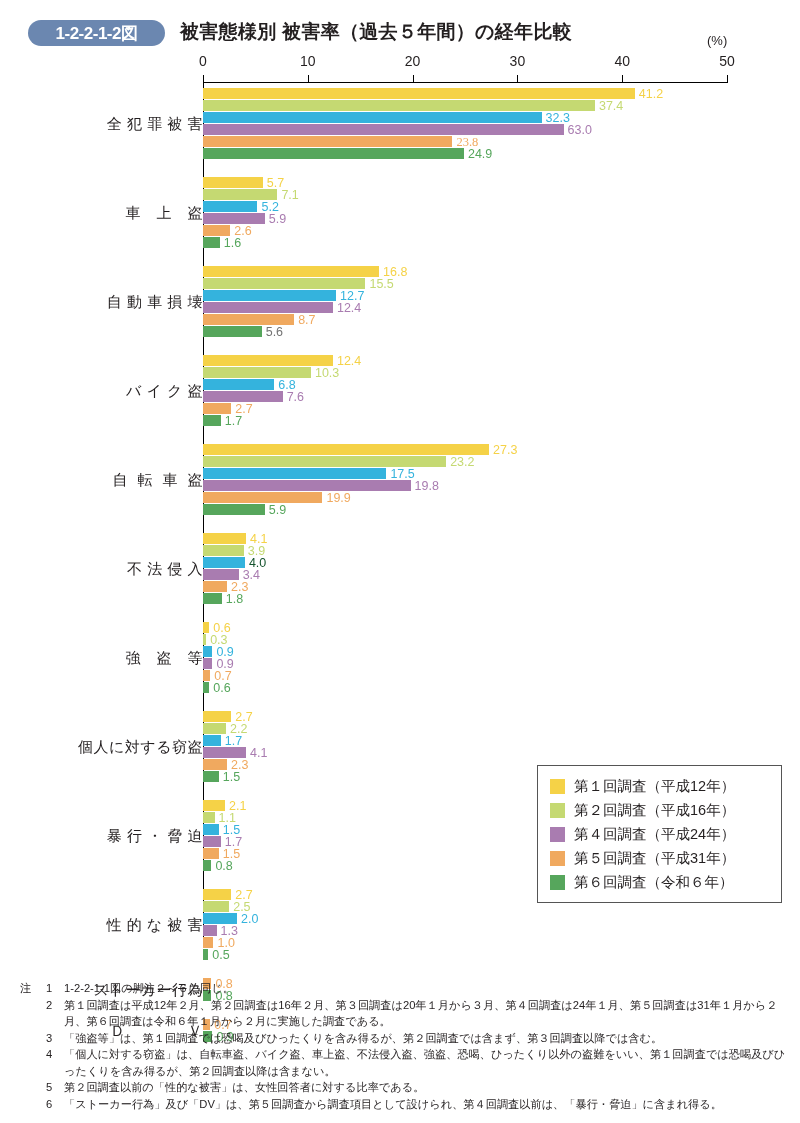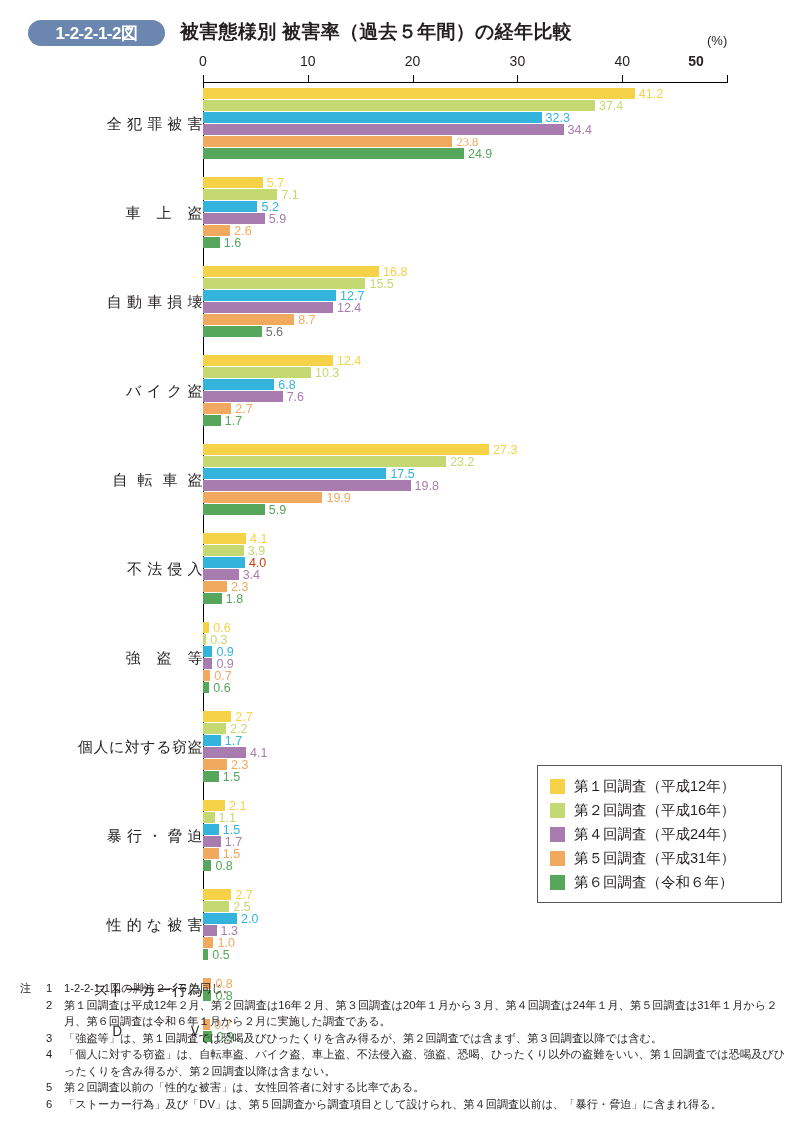--- a/index.html
+++ b/index.html
@@ -185,42 +185,42 @@
       <div class="tick-label" style="left: 203px;">0</div>
       <div class="tick-mark" style="left: 307.8px;"></div>
       <div class="tick-label" style="left: 307.8px;">10</div>
       <div class="tick-mark" style="left: 412.6px;"></div>
       <div class="tick-label" style="left: 412.6px;">20</div>
       <div class="tick-mark" style="left: 517.4px;"></div>
       <div class="tick-label" style="left: 517.4px;">30</div>
       <div class="tick-mark" style="left: 622.2px;"></div>
       <div class="tick-label" style="left: 622.2px;">40</div>
       <div class="tick-mark" style="left: 727px;"></div>
-      <div class="tick-label" style="left: 696px; font-weight: bold;">50</div>
+      <div class="tick-label" style="left: 727px;">50</div>
     </div>
   <div class="plot-top-rule"></div>
   <div class="plot"></div>
   <div id="bar-groups">
       <div class="group" style="top: 0px;">
         <div class="group-label" style="top: 123.5px;">全 犯 罪 被 害</div>
         <div class="bar-row" style="top: 88px; width: 431.776px;">
           <div class="bar" style="width: 100%; background: rgb(245, 210, 71);"></div>
           <div class="bar-value" style="left: calc(100% + 4px); color: rgb(245, 210, 71);">41.2</div>
         </div>
         <div class="bar-row" style="top: 100px; width: 391.952px;">
           <div class="bar" style="width: 100%; background: rgb(197, 217, 114);"></div>
           <div class="bar-value" style="left: calc(100% + 4px); color: rgb(197, 217, 114);">37.4</div>
         </div>
         <div class="bar-row" style="top: 112px; width: 338.504px;">
           <div class="bar" style="width: 100%; background: rgb(52, 179, 221);"></div>
           <div class="bar-value" style="left: calc(100% + 4px); color: rgb(52, 179, 221);">32.3</div>
         </div>
         <div class="bar-row" style="top: 124px; width: 360.512px;">
           <div class="bar" style="width: 100%; background: rgb(169, 124, 176);"></div>
-          <div class="bar-value" style="left: calc(100% + 4px); color: rgb(169, 124, 176);">34.4</div>
+          <div class="bar-value" style="left: calc(100% + 4px); color: rgb(169, 124, 176);">63.0</div>
         </div>
         <div class="bar-row" style="top: 136px; width: 249.424px;">
           <div class="bar" style="width: 100%; background: rgb(240, 169, 95);"></div>
           <div class="bar-value" style="left: calc(100% + 4px); color: rgb(240, 169, 95); font-family: Liberation Serif, serif;">23.8</div>
         </div>
         <div class="bar-row" style="top: 148px; width: 260.952px;">
           <div class="bar" style="width: 100%; background: rgb(86, 166, 92);"></div>
           <div class="bar-value" style="left: calc(100% + 4px); color: rgb(86, 166, 92);">24.9</div>
         </div>
       </div>
@@ -337,21 +337,21 @@
         <div class="bar-row" style="top: 533px; width: 42.968px;">
           <div class="bar" style="width: 100%; background: rgb(245, 210, 71);"></div>
           <div class="bar-value" style="left: calc(100% + 4px); color: rgb(245, 210, 71);">4.1</div>
         </div>
         <div class="bar-row" style="top: 545px; width: 40.872px;">
           <div class="bar" style="width: 100%; background: rgb(197, 217, 114);"></div>
           <div class="bar-value" style="left: calc(100% + 4px); color: rgb(197, 217, 114);">3.9</div>
         </div>
         <div class="bar-row" style="top: 557px; width: 41.92px;">
           <div class="bar" style="width: 100%; background: rgb(52, 179, 221);"></div>
-          <div class="bar-value" style="left: calc(100% + 4px); color: #c2410c;">4.0</div>
+          <div class="bar-value" style="left: calc(100% + 4px); color: #14532d;">4.0</div>
         </div>
         <div class="bar-row" style="top: 569px; width: 35.632px;">
           <div class="bar" style="width: 100%; background: rgb(169, 124, 176);"></div>
           <div class="bar-value" style="left: calc(100% + 4px); color: rgb(169, 124, 176);">3.4</div>
         </div>
         <div class="bar-row" style="top: 581px; width: 24.104px;">
           <div class="bar" style="width: 100%; background: rgb(240, 169, 95);"></div>
           <div class="bar-value" style="left: calc(100% + 4px); color: rgb(240, 169, 95);">2.3</div>
         </div>
         <div class="bar-row" style="top: 593px; width: 18.864px;">

